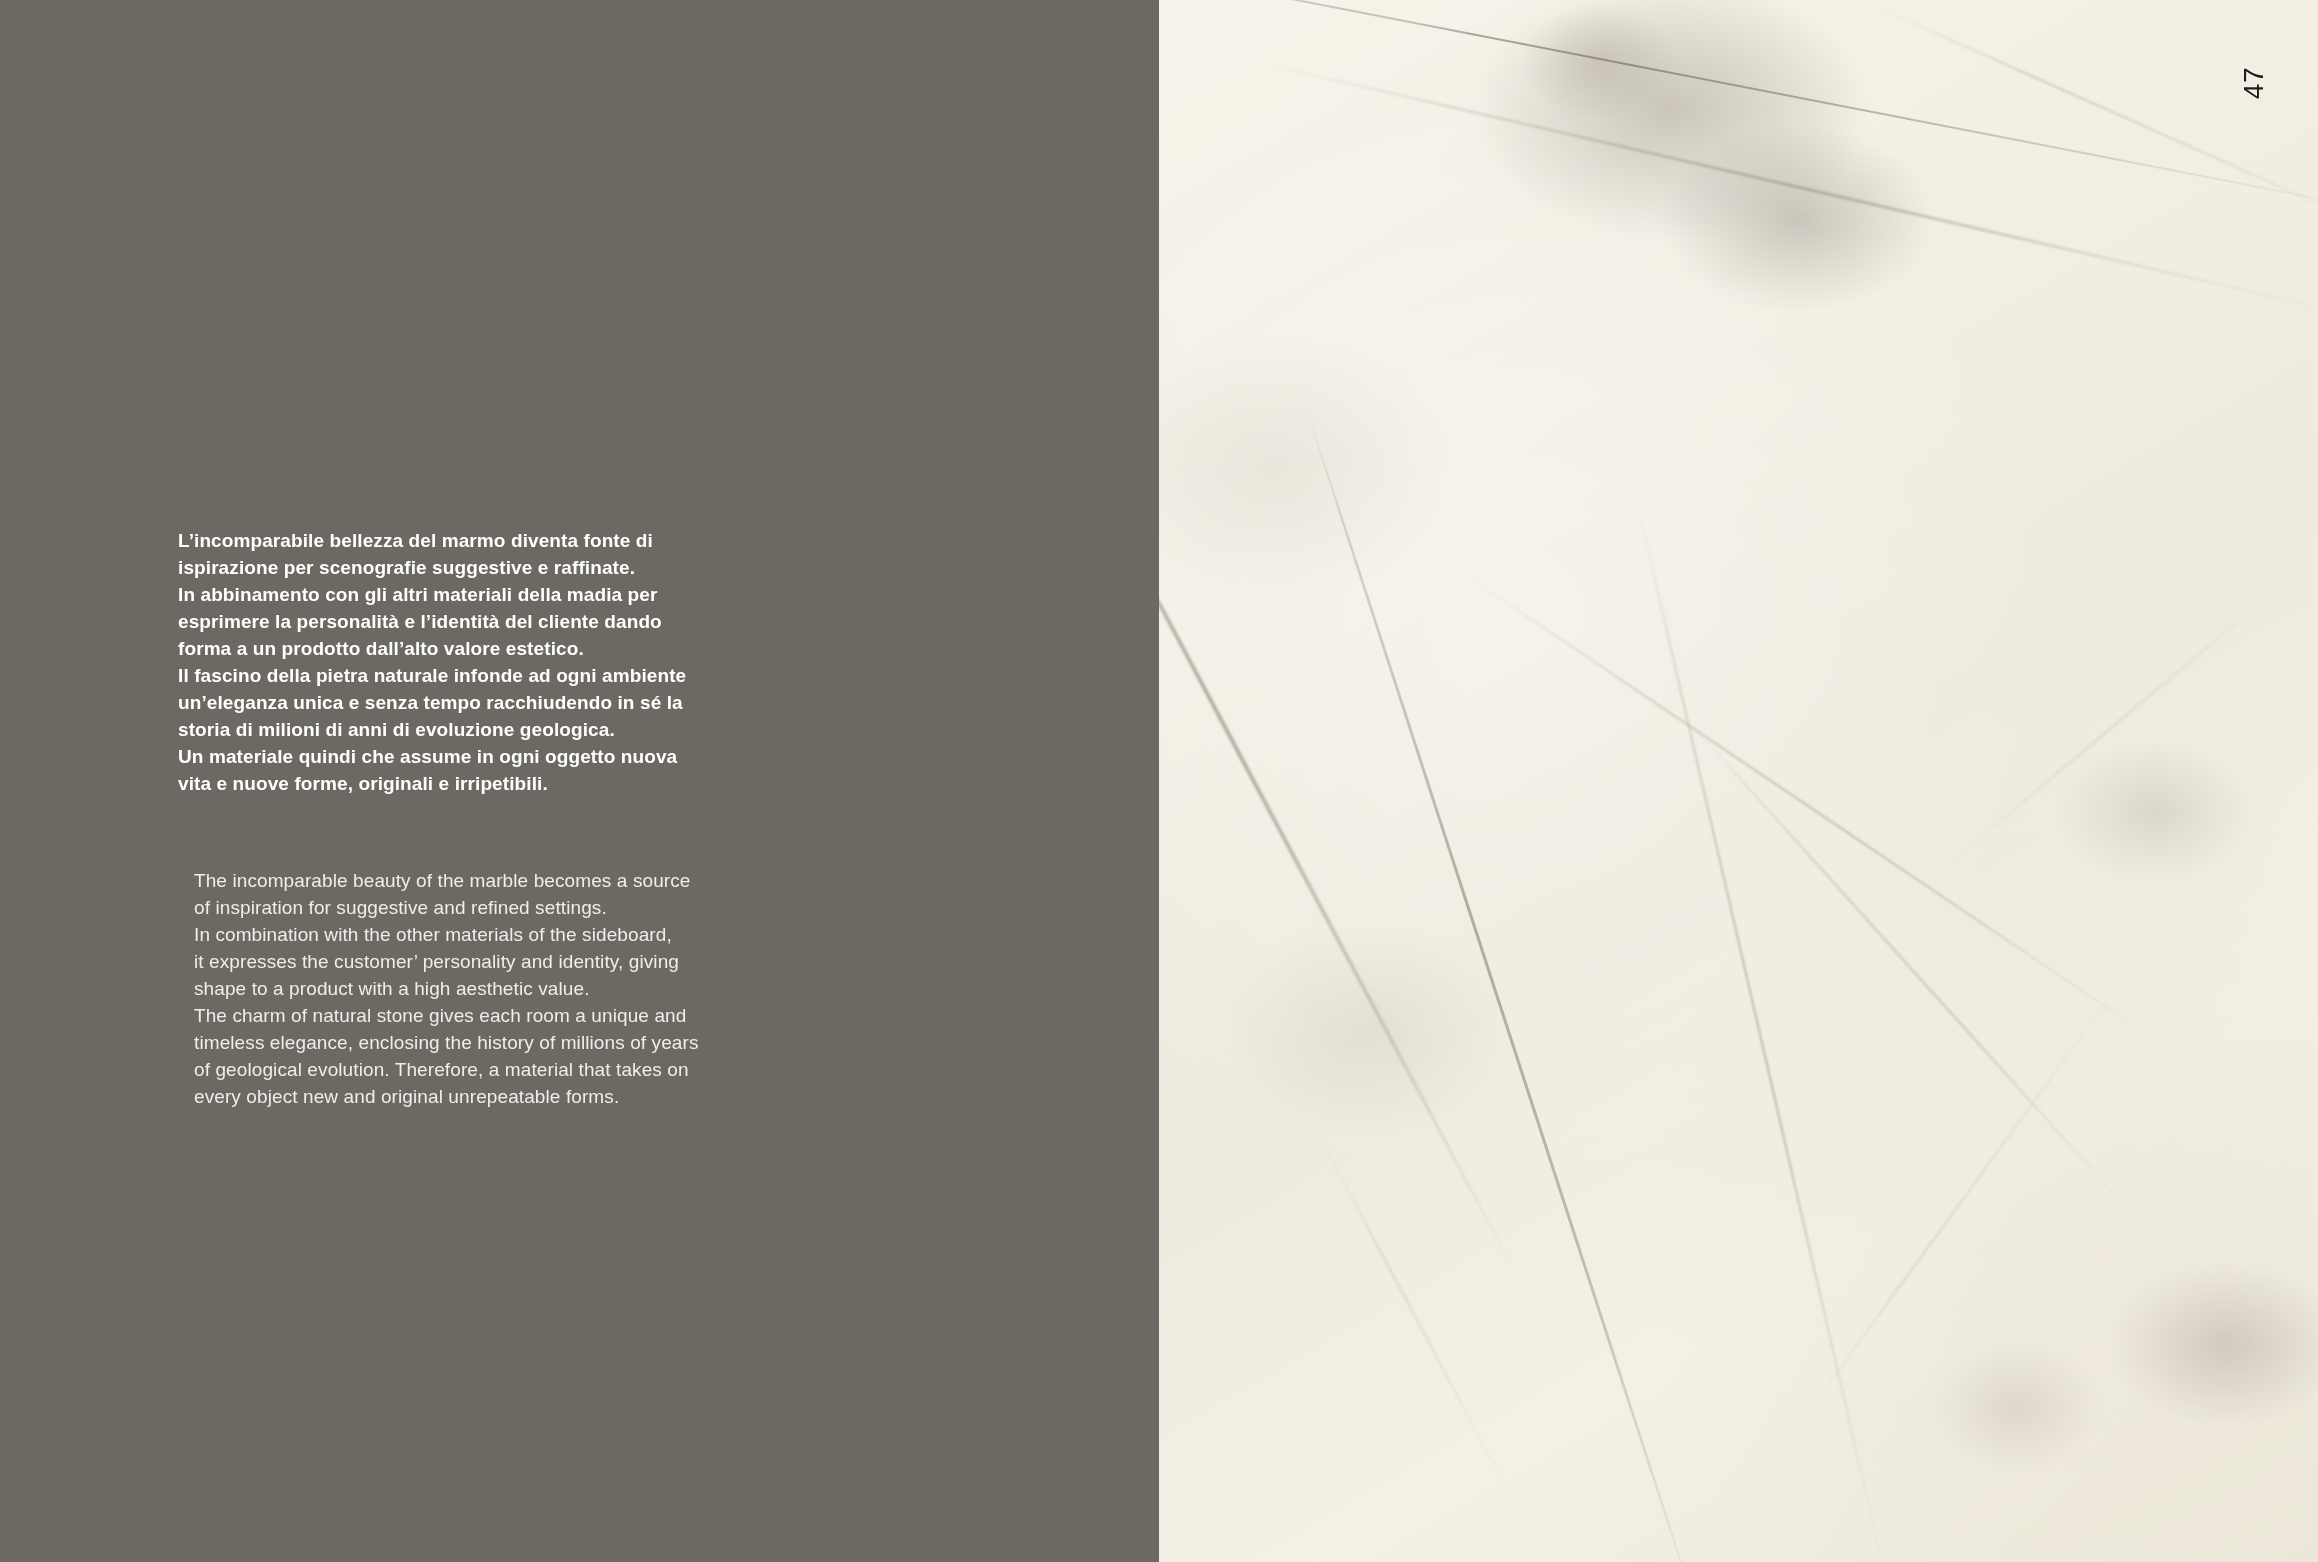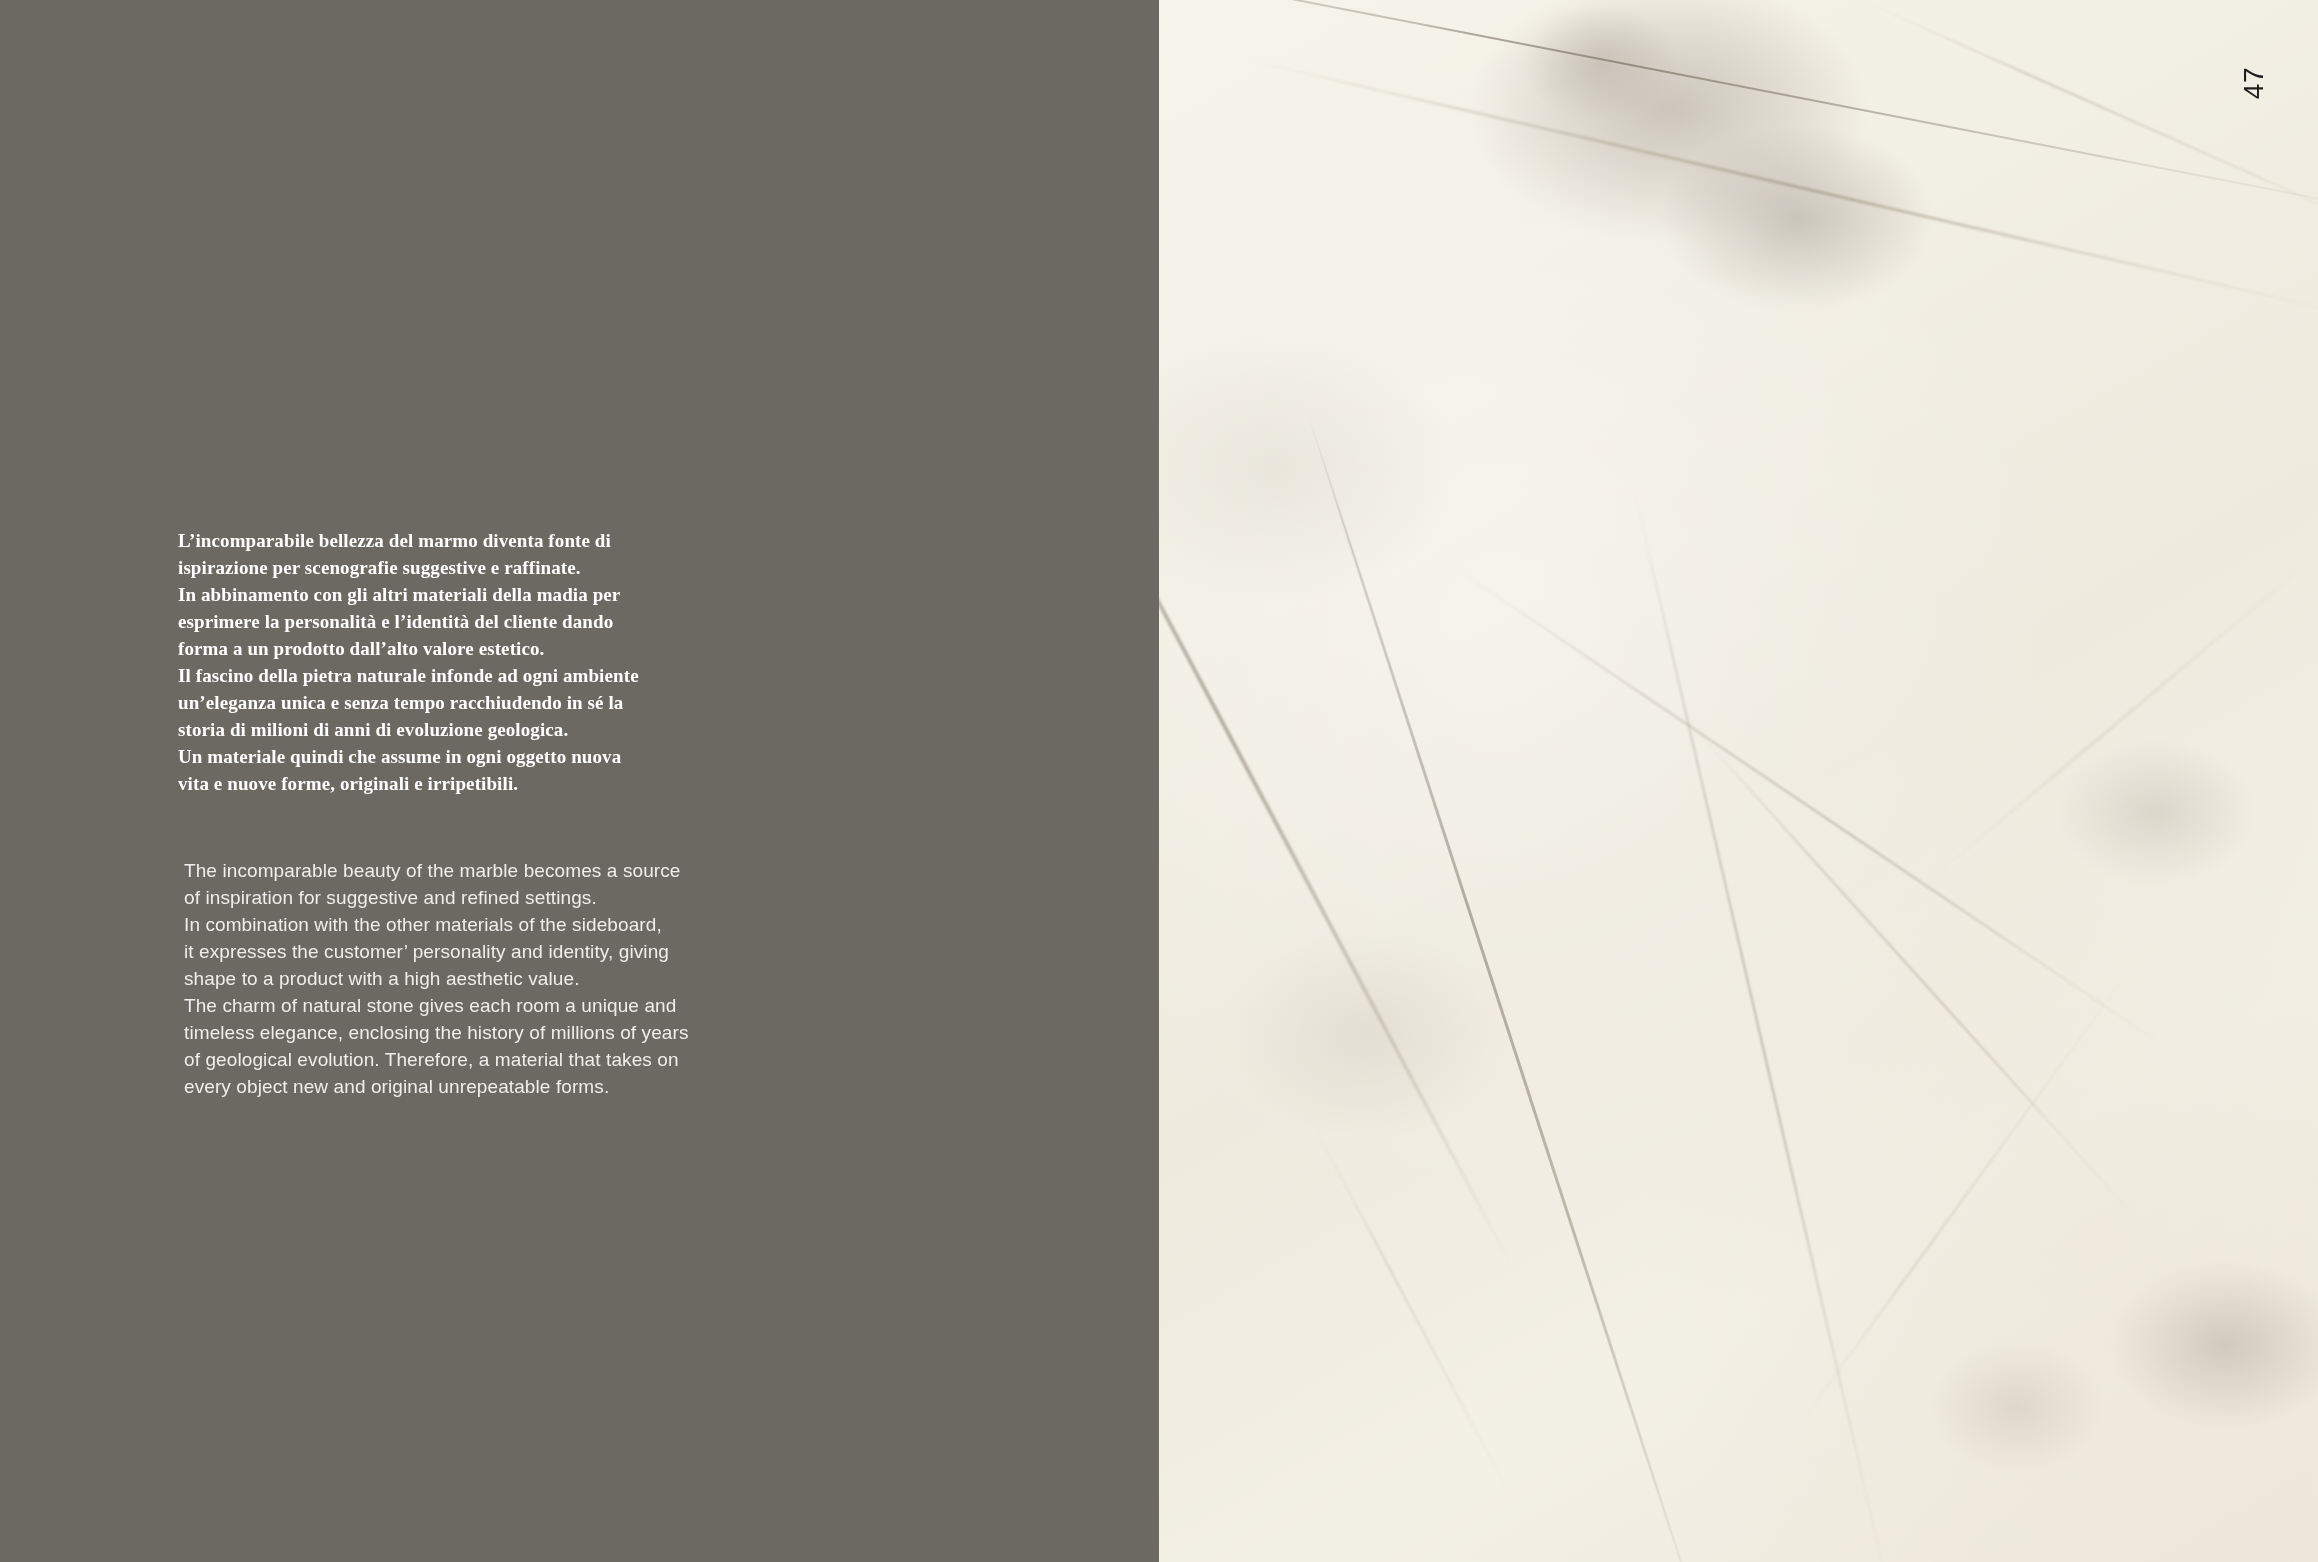--- a/index.html
+++ b/index.html
@@ -35,29 +35,28 @@
     width: 603px;
   }
   .para-it {
     color: #ffffff;
     font-weight: bold;
     font-size: 19px;
     line-height: 27px;
     letter-spacing: 0.1px;
     margin: 0;
     white-space: pre-line;
-    font-family: Liberation Serif, serif;
   }
   .para-en {
     color: #efeeeb;
     font-weight: normal;
     font-size: 19px;
     line-height: 27px;
     letter-spacing: 0.1px;
-    margin: 6px;
+    margin: 16px;
     padding-top: 54px;
     white-space: pre-line;
   }
   
   .right-page {
     position: relative;
     width: 1159px;
     height: 1563px;
     flex: 0 0 1159px;
     overflow: hidden;

